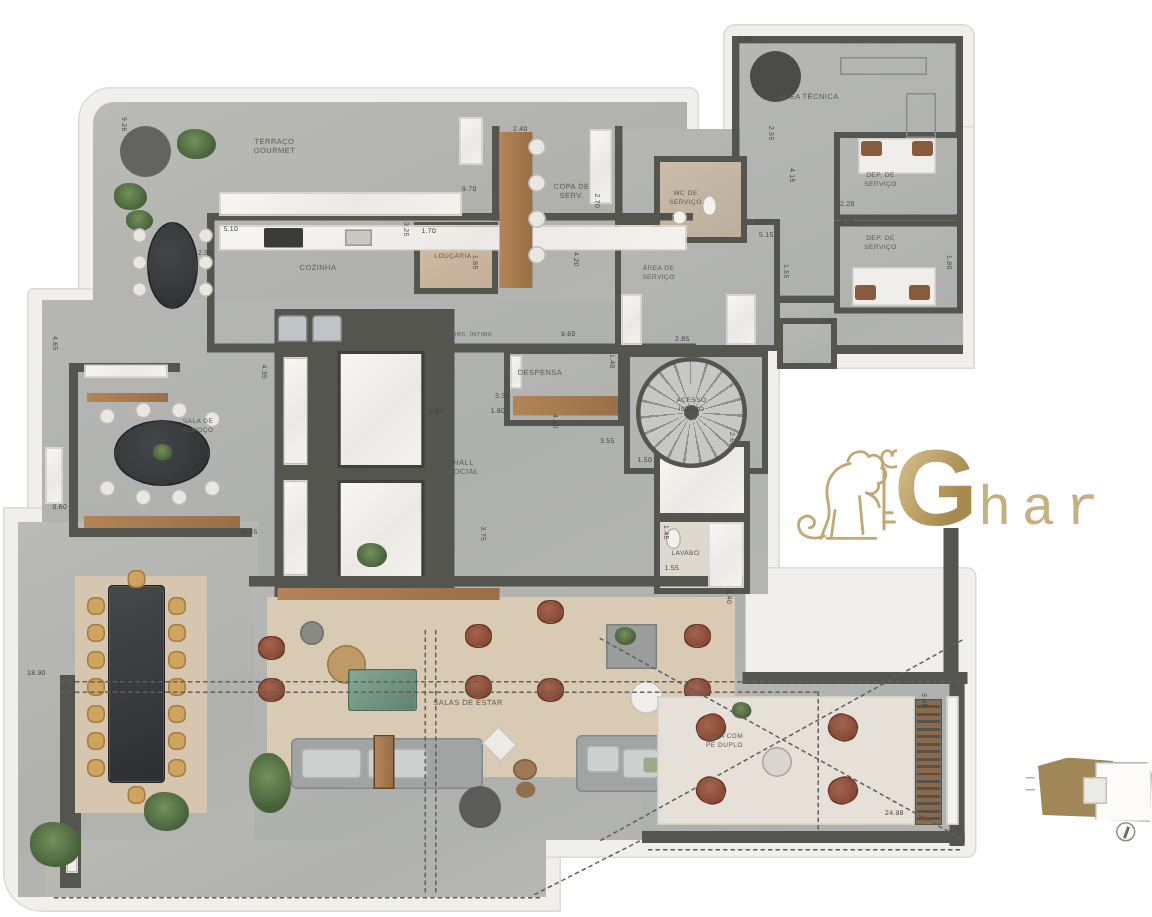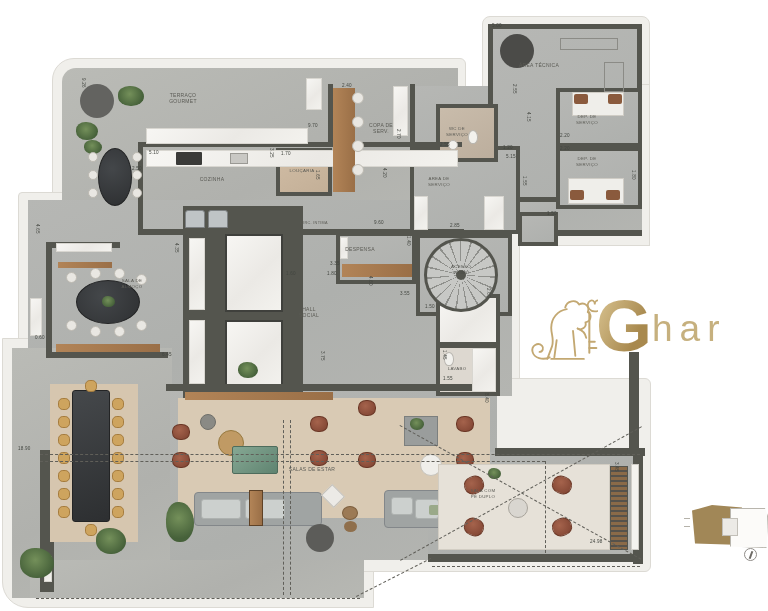--- a/index.html
+++ b/index.html
@@ -319,21 +319,21 @@
         <path d="M40 86 h42"></path>
         <path d="M74 47 c6 2 10 6 11 12"></path>
       </g>
       <g fill="none" stroke="#c3a872" stroke-width="2.6" stroke-linecap="round">
         <path d="M89 26 v52"></path>
         <path d="M89 64 h7 M89 72 h9"></path>
         <path d="M89 22 c-7-10 7-16 7-6 c0-10 14-4 7 6 c-3 4-11 4-14 0 z" stroke-width="2.2"></path>
       </g>
     </svg>
     <div class="abs logo-g" style="left:76px;top:2px;">G</div>
-    <div class="abs logo-har" style="left:132px;top:22px;">har</div>
+    <div class="abs logo-har" style="left:132px;top:34px;font-family:Liberation Mono, monospace;">har</div>
   </div>
 
   <div class="abs" style="left:684px;top:500px;width:84px;height:64px;">
     <div class="abs" style="left:8px;top:5px;width:50px;height:40px;background:#a18757;
                 clip-path:polygon(0 14%,40% 0,100% 6%,100% 100%,6% 96%);"></div>
     <div class="abs" style="left:46px;top:8px;width:38px;height:40px;background:#fcfbf9;border:1px solid #b8b5ad;
                 clip-path:polygon(0 0,92% 0,100% 20%,96% 100%,0 96%);"></div>
     <div class="abs" style="left:38px;top:18px;width:16px;height:18px;background:#eceae6;border:1px solid #c2bfb8;"></div>
     <div class="abs" style="left:0px;top:18px;width:6px;height:1px;background:#b5b2aa;"></div>
     <div class="abs" style="left:0px;top:26px;width:6px;height:1px;background:#b5b2aa;"></div>

